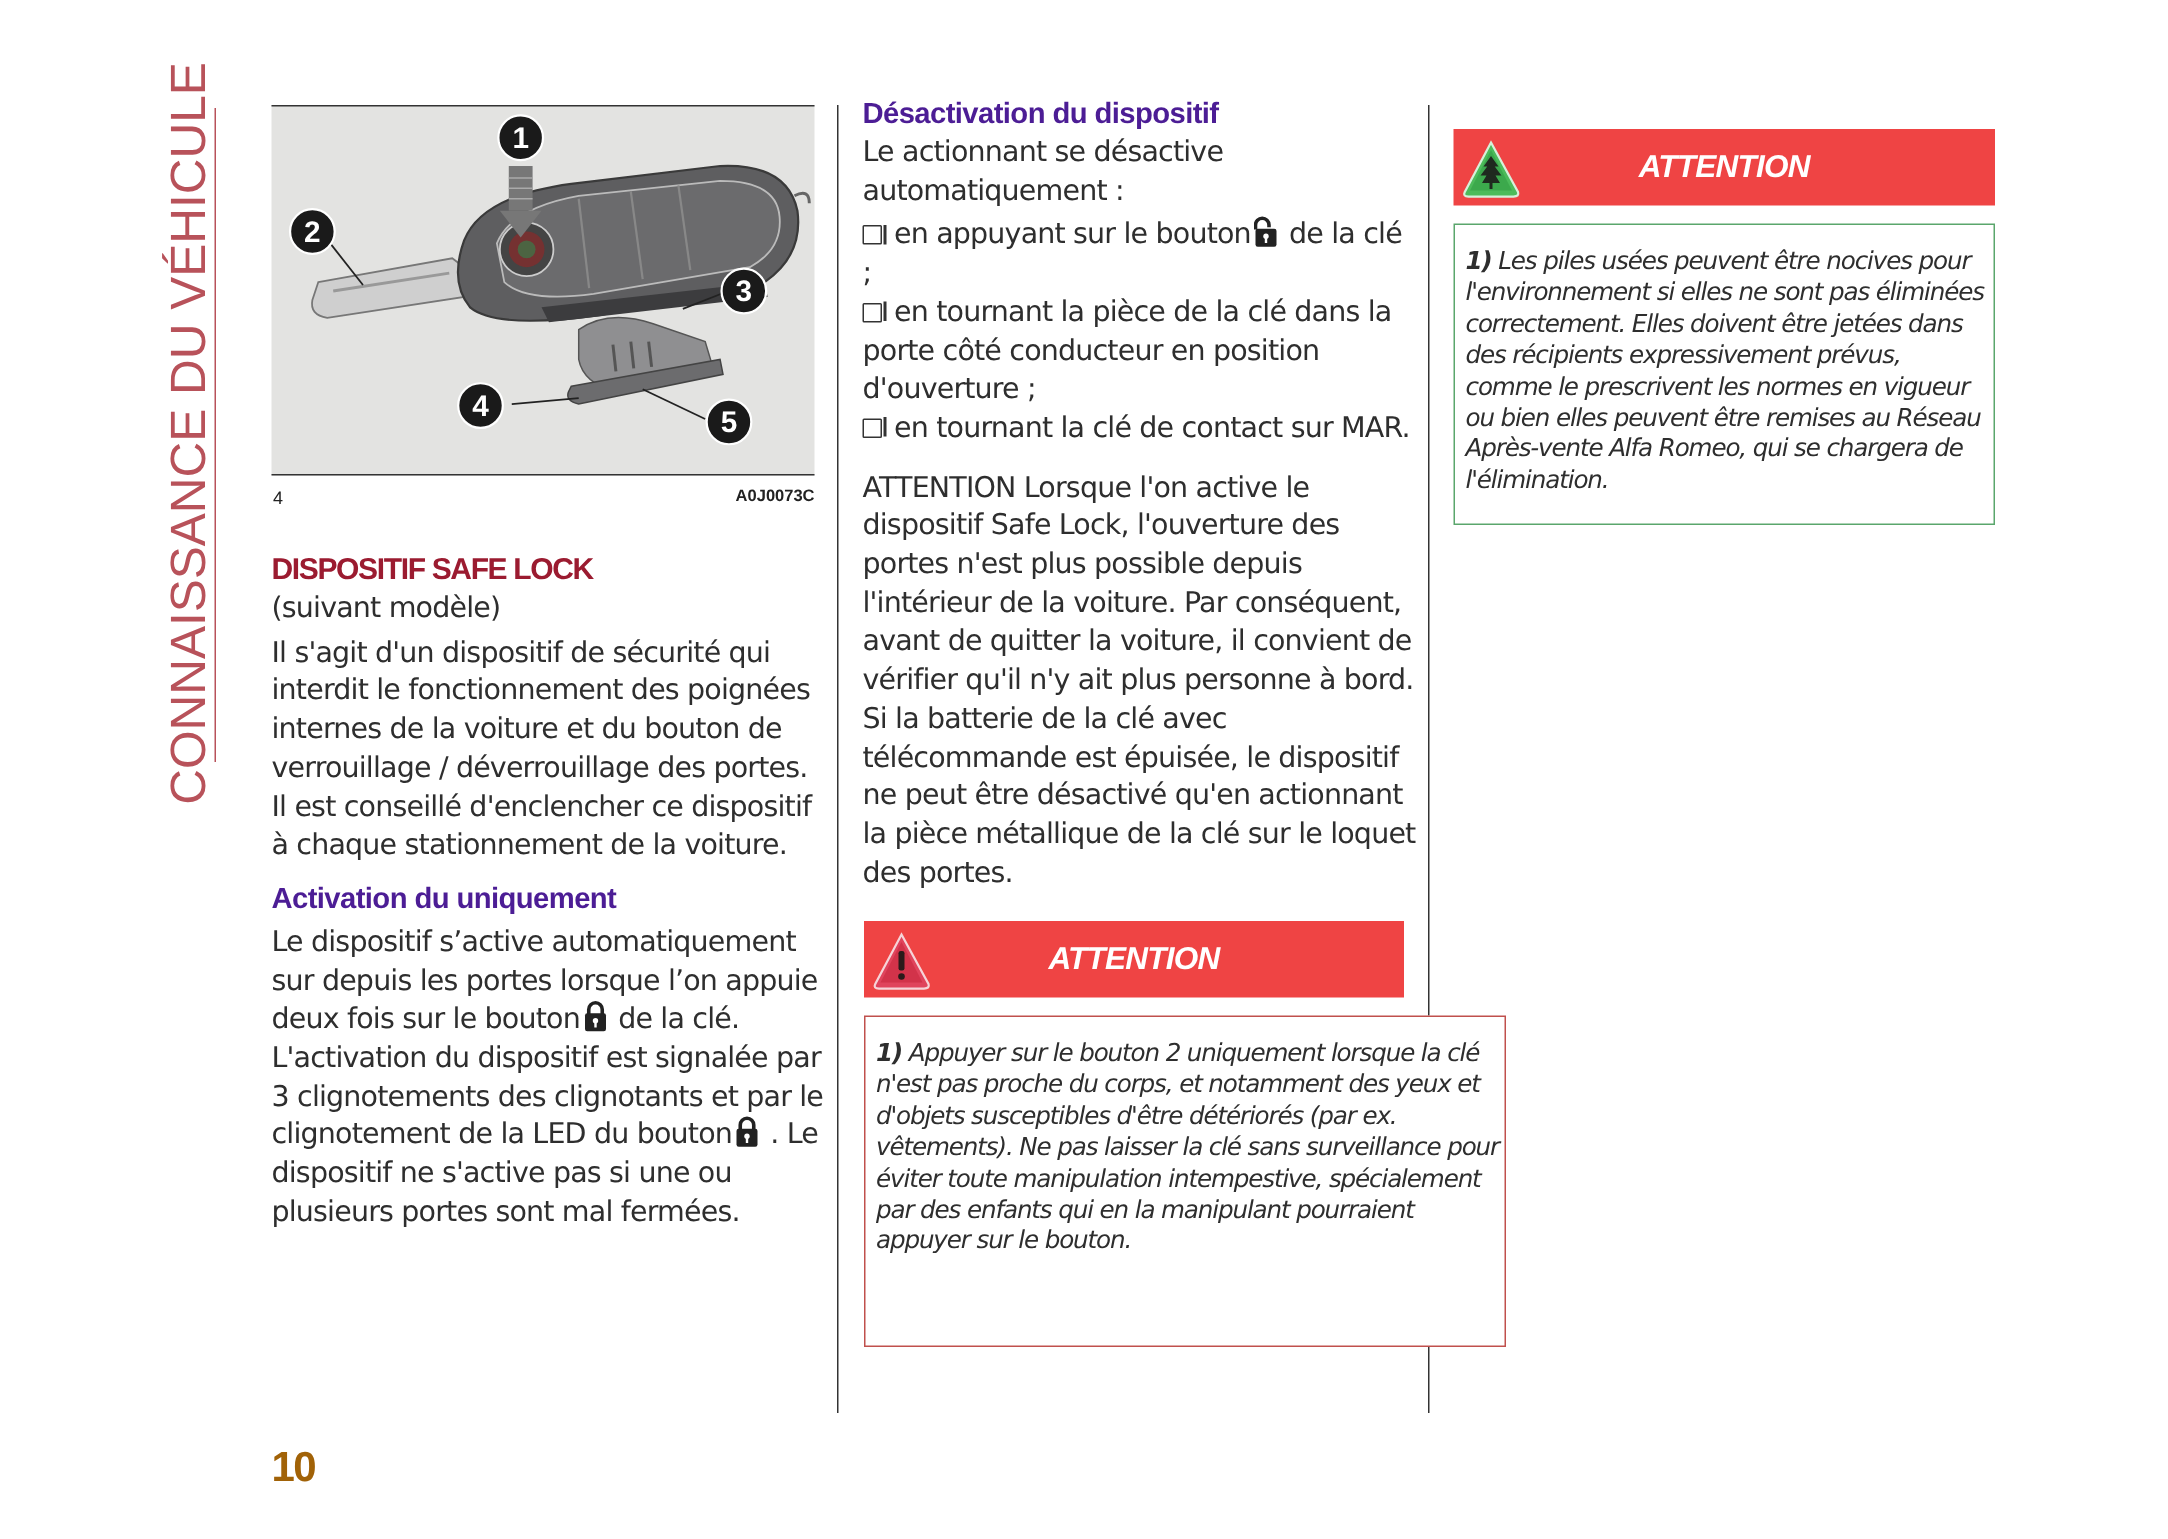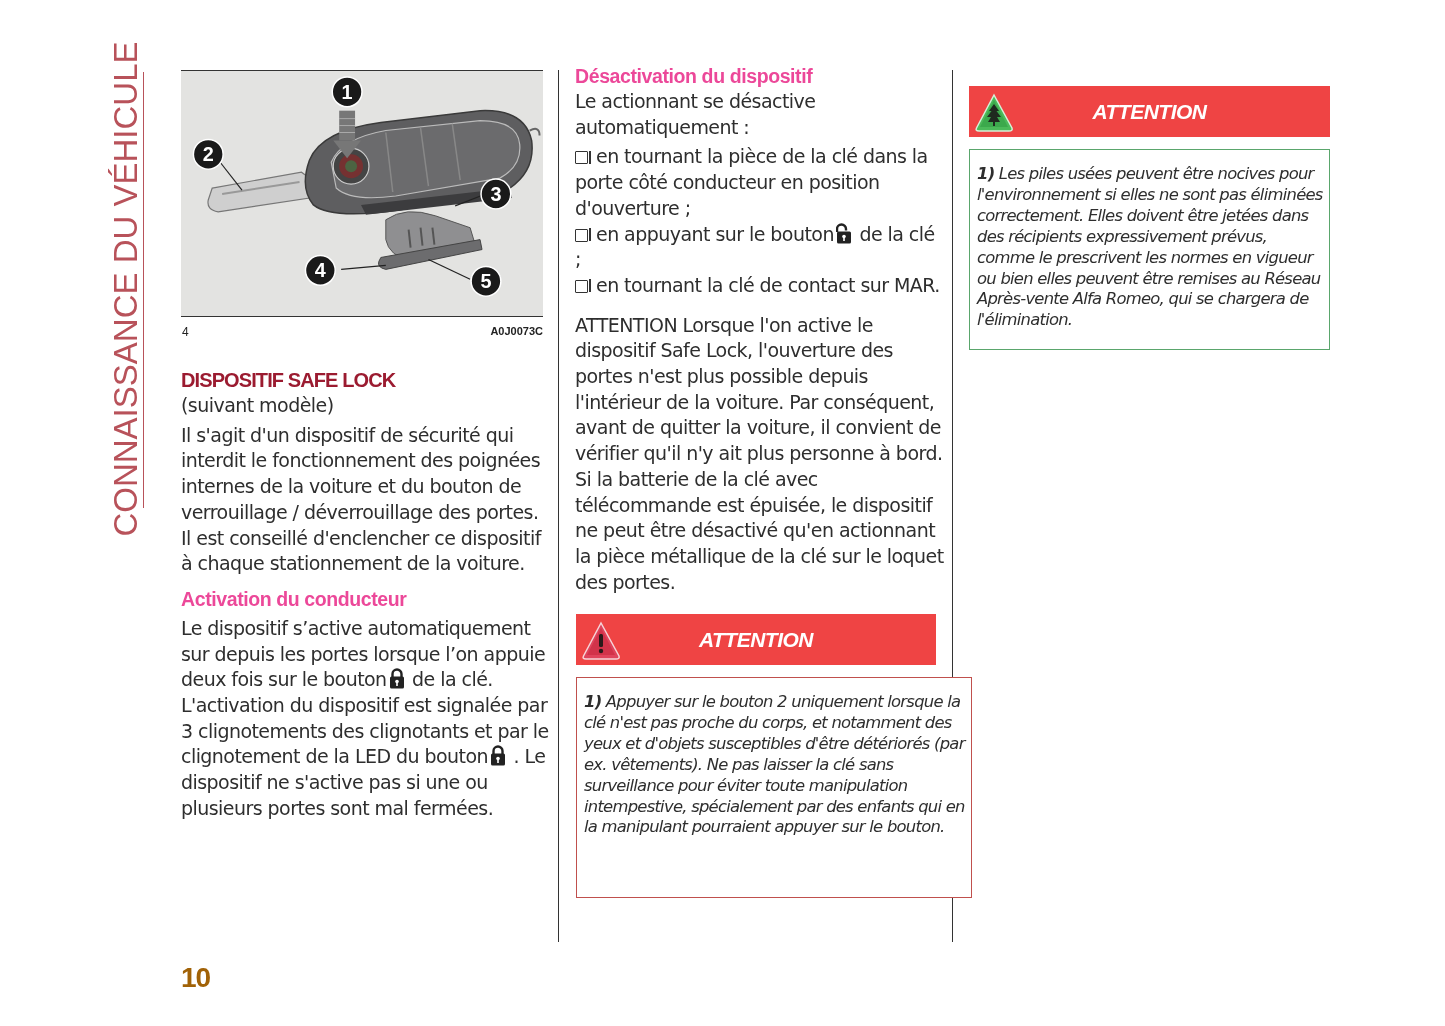--- a/index.html
+++ b/index.html
@@ -27,21 +27,21 @@
   .figure svg { width: 100%; height: 100%; display: block; }
   .fig-num { position: absolute; left: 182px; top: 325px; font-family: "Liberation Sans", sans-serif; font-size: 12px; color: #222; }
   .fig-code { position: absolute; left: 470px; top: 325px; width: 73px; text-align: right; font-family: "Liberation Sans", sans-serif; font-size: 11px; font-weight: 700; color: #222; }
 
   .col { position: absolute; font-family: "DejaVu Sans", sans-serif; font-size: 19px; line-height: 25.7px; color: #2e2e2e; letter-spacing: -0.55px; }
   .col p { margin: 0; }
   .col1 { left: 181px; top: 368px; width: 370px; }
   .col2 { left: 575px; top: 64px; width: 370px; }
 
   .h-main { font-family: "Liberation Sans", sans-serif; font-weight: 700; font-size: 20px; color: #9b1b30; letter-spacing: -0.9px; line-height: 25px; }
-  .h-sub { font-family: "Liberation Sans", sans-serif; font-weight: 700; font-size: 19.5px; color: #ec4899; letter-spacing: -0.4px; line-height: 25px; }
+  .h-sub { font-family: "Liberation Sans", sans-serif; font-weight: 700; font-size: 19.5px; color: #4c1d95; letter-spacing: -0.4px; line-height: 25px; }
   .gap-s { height: 4px; }
   .gap-m { height: 10px; }
   .gap-l { height: 14px; }
 
   .bullet-row { display: block; }
   .bullet-box { display: inline-block; width: 13px; height: 13px; border: 1.8px solid #333; border-radius: 1px;
     margin-right: 8px; vertical-align: -1px; position: relative; }
   .bullet-box::after { content: ""; position: absolute; right: -3.5px; top: -1.8px; width: 2px; height: 13px; background: #333; }
 
   .lock { display: inline-block; width: 16px; height: 21px; vertical-align: -3px; margin: 0 2px; }
@@ -51,21 +51,21 @@
   .att-head .tri { position: absolute; left: 4px; top: 5px; width: 42px; height: 42px; }
   .att-head .lbl { width: 100%; text-align: center; font-family: "Liberation Sans", sans-serif; font-style: italic; font-weight: 700;
     font-size: 21px; color: #ffffff; letter-spacing: -0.5px; }
   .att-red-head { left: 576px; top: 614px; width: 360px; }
   .att-green-head { left: 969px; top: 86px; width: 361px; }
 
   .att-body { position: absolute; background: #fff; padding: 14px 2px 10px 7px;
     font-family: "DejaVu Sans", sans-serif; font-style: italic; font-size: 16.4px; line-height: 20.9px;
     color: #2e2e2e; letter-spacing: -0.75px; }
   .att-body b { font-weight: 700; font-style: italic; }
-  .att-red-body { left: 576px; top: 677px; width: 396px; height: 221px; border: 1.5px solid #c0504d; }
+  .att-red-body { left: 576px; top: 677px; width: 428px; height: 221px; border: 1.5px solid #c0504d; }
   .att-green-body { left: 969px; top: 149px; width: 361px; height: 201px; border: 1.5px solid #5aa66c; }
 
   .page-num { position: absolute; left: 181px; top: 962px; font-family: "Liberation Sans", sans-serif; font-weight: 700; font-size: 28px; color: #a16207; letter-spacing: -1px; }
 </style>
 </head>
 <body>
 
 <div class="side-title">
   <span>CONNAISSANCE DU VÉHICULE</span>
 </div>
@@ -142,47 +142,47 @@
 </div>
 <div class="fig-num">4</div>
 <div class="fig-code">A0J0073C</div>
 
 <div class="col col1">
   <div class="h-main">DISPOSITIF SAFE LOCK</div>
   <p>(suivant modèle)</p>
   <div class="gap-s"></div>
   <p>Il s'agit d'un dispositif de sécurité qui interdit le fonctionnement des poignées internes de la voiture et du bouton de verrouillage / déverrouillage des portes. Il est conseillé d'enclencher ce dispositif à chaque stationnement de la voiture.</p>
   <div class="gap-m"></div>
-  <div class="h-sub">Activation du conducteur</div>
+  <div class="h-sub">Activation du uniquement</div>
   <div class="gap-s"></div>
   <p><span>Le dispositif s’active automatiquement sur depuis les portes lorsque l’on appuie deux fois sur le bouton</span><svg class="lock" viewBox="0 0 16 21">
         <path d="M3.5 9 V6 A4.5 4.5 0 0 1 12.5 6 V9" fill="none" stroke="#222" stroke-width="2.4"></path>
         <rect x="1" y="8.5" width="14" height="12" rx="1.5" fill="#222"></rect>
         <circle cx="8" cy="13.5" r="1.8" fill="#fff"></circle>
         <rect x="7.2" y="14" width="1.6" height="4" fill="#fff"></rect>
       </svg><span> de la clé. L'activation du dispositif est signalée par 3 clignotements des clignotants et par le clignotement de la LED du bouton</span><svg class="lock" viewBox="0 0 16 21">
         <path d="M3.5 9 V6 A4.5 4.5 0 0 1 12.5 6 V9" fill="none" stroke="#222" stroke-width="2.4"></path>
         <rect x="1" y="8.5" width="14" height="12" rx="1.5" fill="#222"></rect>
         <circle cx="8" cy="13.5" r="1.8" fill="#fff"></circle>
         <rect x="7.2" y="14" width="1.6" height="4" fill="#fff"></rect>
       </svg><span> . Le dispositif ne s'active pas si une ou plusieurs portes sont mal fermées.</span></p>
 </div>
 
 <div class="col col2">
   <div class="h-sub">Désactivation du dispositif</div>
   <p>Le actionnant se désactive automatiquement :</p>
   <div class="gap-s"></div>
   <div>
-    <p class="bullet-row"><span class="bullet-box"></span><span>en tournant la pièce de la clé dans la porte côté conducteur en position d'ouverture ;</span></p>
     <p class="bullet-row"><span class="bullet-box"></span><span>en appuyant sur le bouton</span><svg class="lock" viewBox="0 0 16 21">
           <path d="M3.5 9 V6 A4.5 4.5 0 0 1 12.5 6 V7.5" fill="none" stroke="#222" stroke-width="2.4" transform="translate(-2.5 0)"></path>
           <rect x="1" y="8.5" width="14" height="12" rx="1.5" fill="#222"></rect>
           <circle cx="8" cy="13.5" r="1.8" fill="#fff"></circle>
           <rect x="7.2" y="14" width="1.6" height="4" fill="#fff"></rect>
         </svg><span> de la clé ;</span></p>
+    <p class="bullet-row"><span class="bullet-box"></span><span>en tournant la pièce de la clé dans la porte côté conducteur en position d'ouverture ;</span></p>
     <p class="bullet-row"><span class="bullet-box"></span><span>en tournant la clé de contact sur MAR.</span></p>
   </div>
   <div class="gap-l"></div>
   <p>ATTENTION Lorsque l'on active le dispositif Safe Lock, l'ouverture des portes n'est plus possible depuis l'intérieur de la voiture. Par conséquent, avant de quitter la voiture, il convient de vérifier qu'il n'y ait plus personne à bord. Si la batterie de la clé avec télécommande est épuisée, le dispositif ne peut être désactivé qu'en actionnant la pièce métallique de la clé sur le loquet des portes.</p>
 </div>
 
 <div class="att-head att-red-head">
   <svg class="tri" viewBox="0 0 42 42">
     <path d="M21 4 L39 37 Q40 40 36 40 L6 40 Q2 40 3.5 37 Z" fill="#e0445c" stroke="#f6d4d8" stroke-width="1.5"></path>
     <path d="M21 9 L35 36 L7 36 Z" fill="#c8283e" opacity="0.6"></path>

